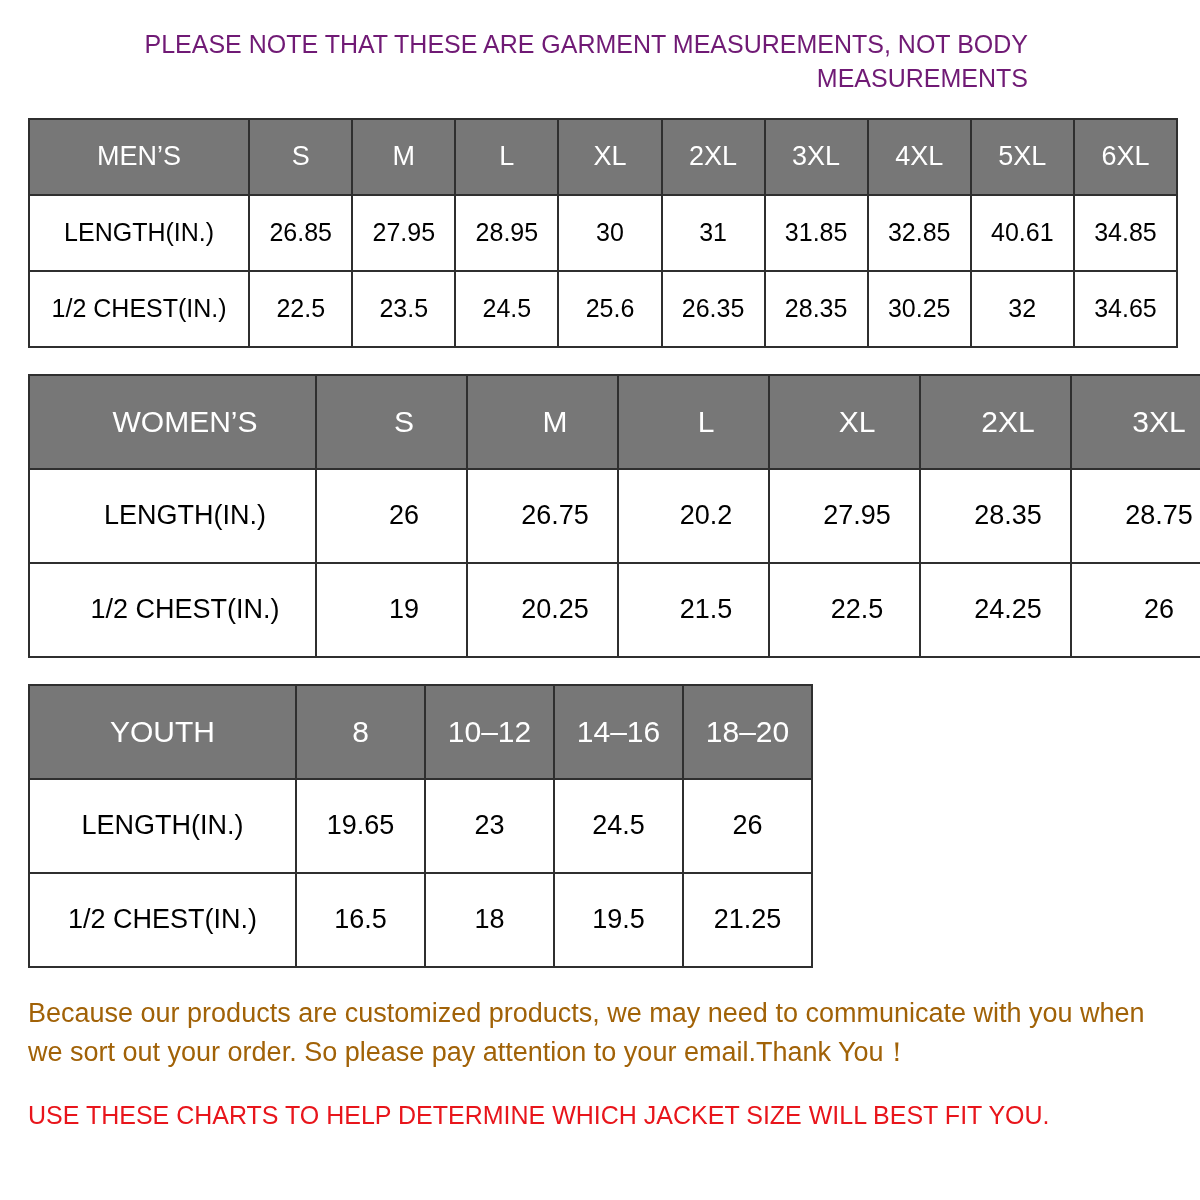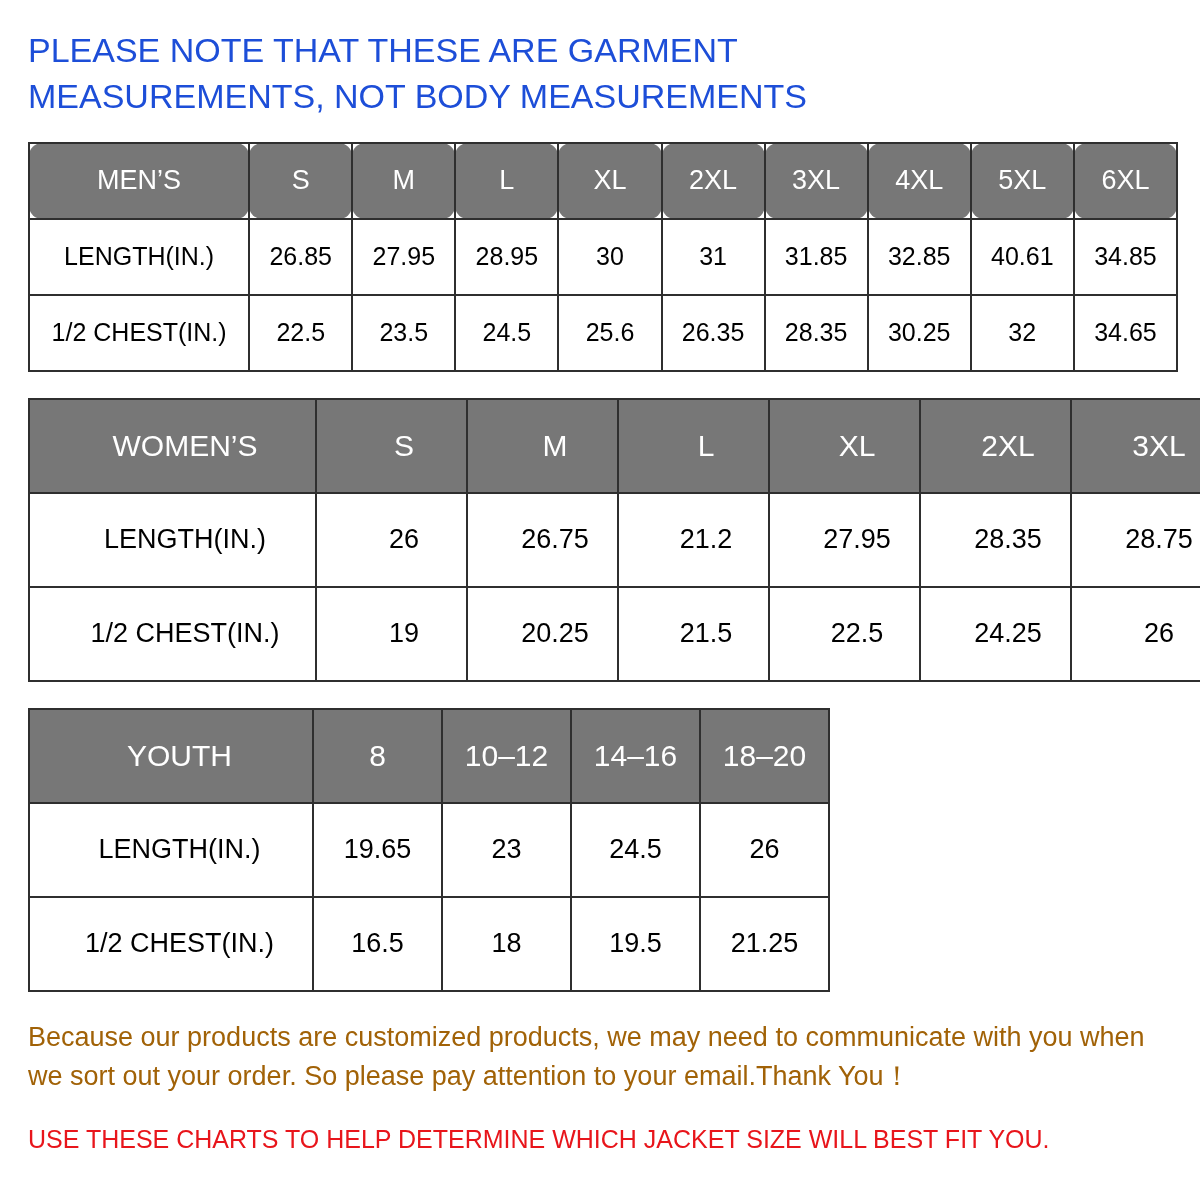--- a/index.html
+++ b/index.html
@@ -20,25 +20,26 @@
     width: 1200px;
   }
   .title {
     font-size: 46px;
     font-weight: bold;
     letter-spacing: 4px;
     margin: 4px 0 10px 0;
     line-height: 1.05;
   }
   .note {
-    color: #1d4ed8;
-    font-size: 34px;
+    color: #701a75;
+    font-size: 25px;
     line-height: 1.35;
     margin: 0 0 22px 0;
     max-width: 1000px;
+    text-align: right;
   }
   table {
     border-collapse: collapse;
     margin-bottom: 26px;
     table-layout: fixed;
   }
   td, th {
     border: 2px solid #2f2f2f;
     text-align: center;
     vertical-align: middle;
@@ -54,34 +55,34 @@
   }
   .rowlabel {
     font-size: 25px;
   }
 
   
   .t-men { width: 1150px; }
   .t-men thead td { font-size: 27px; }
   .t-men td.c0 { width: 218px; }
   .t-men td.c { width: 101px; }
-  .t-men td, .t-men th { height: 74px; border-radius: 13px; }
+  .t-men td, .t-men th { height: 74px; }
 
   
   .t-women { width: 1130px; }
   .t-women thead td { font-size: 30px; }
   .t-women td { font-size: 27px; height: 92px; padding-left: 25px; }
   .t-women td.c0 { width: 260px; }
   .t-women td.c { width: 124px; }
 
   
   .t-youth { width: 775px; }
   .t-youth thead td { font-size: 30px; }
   .t-youth td { font-size: 27px; height: 92px; }
-  .t-youth td.c0 { width: 265px; padding-left: 17px; }
+  .t-youth td.c0 { width: 265px; }
   .t-youth td.c { width: 127px; }
 
   .footer-red {
     color: #a16207;
     font-size: 27px;
     line-height: 1.45;
     margin: 18px 0 0 0;
     max-width: 1130px;
   }
   .footer-red2 {
@@ -154,21 +155,21 @@
         <td class="c">2XL</td>
         <td class="c">3XL</td>
         <td class="c">4XL</td>
       </tr>
     </thead>
     <tbody>
       <tr>
         <td class="c0 rowlabel">LENGTH(IN.)</td>
         <td class="c">26</td>
         <td class="c">26.75</td>
-        <td class="c">21.2</td>
+        <td class="c">20.2</td>
         <td class="c">27.95</td>
         <td class="c">28.35</td>
         <td class="c">28.75</td>
         <td class="c">29</td>
       </tr>
       <tr>
         <td class="c0 rowlabel">1/2 CHEST(IN.)</td>
         <td class="c">19</td>
         <td class="c">20.25</td>
         <td class="c">21.5</td>

